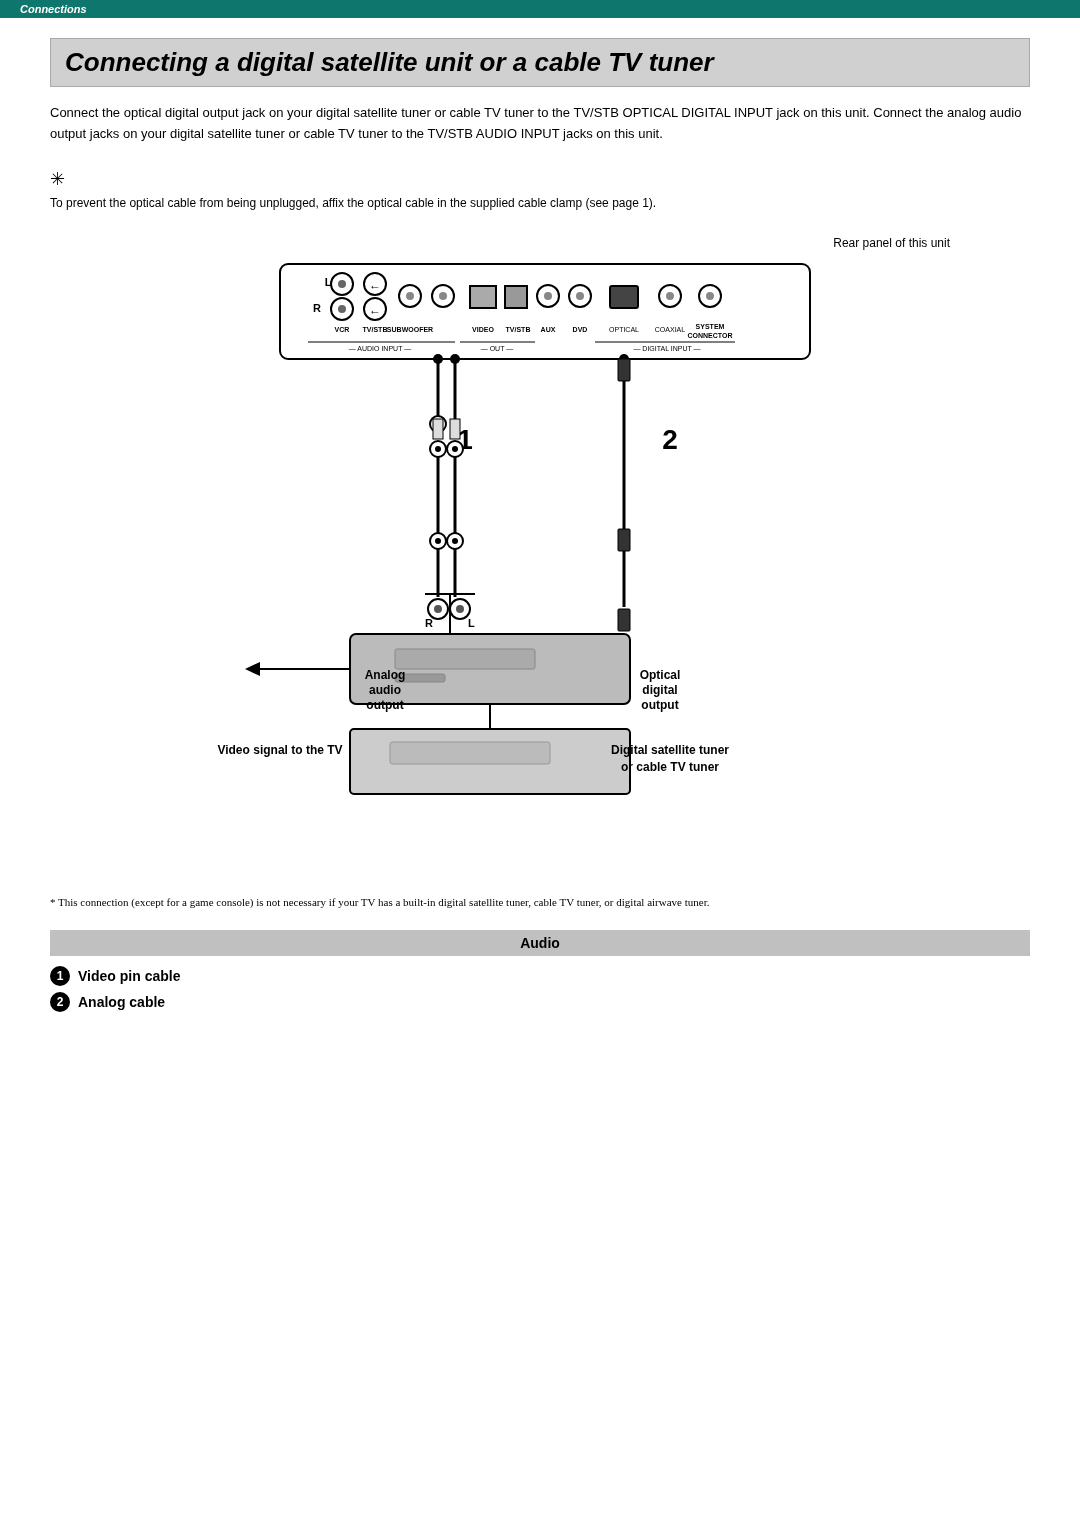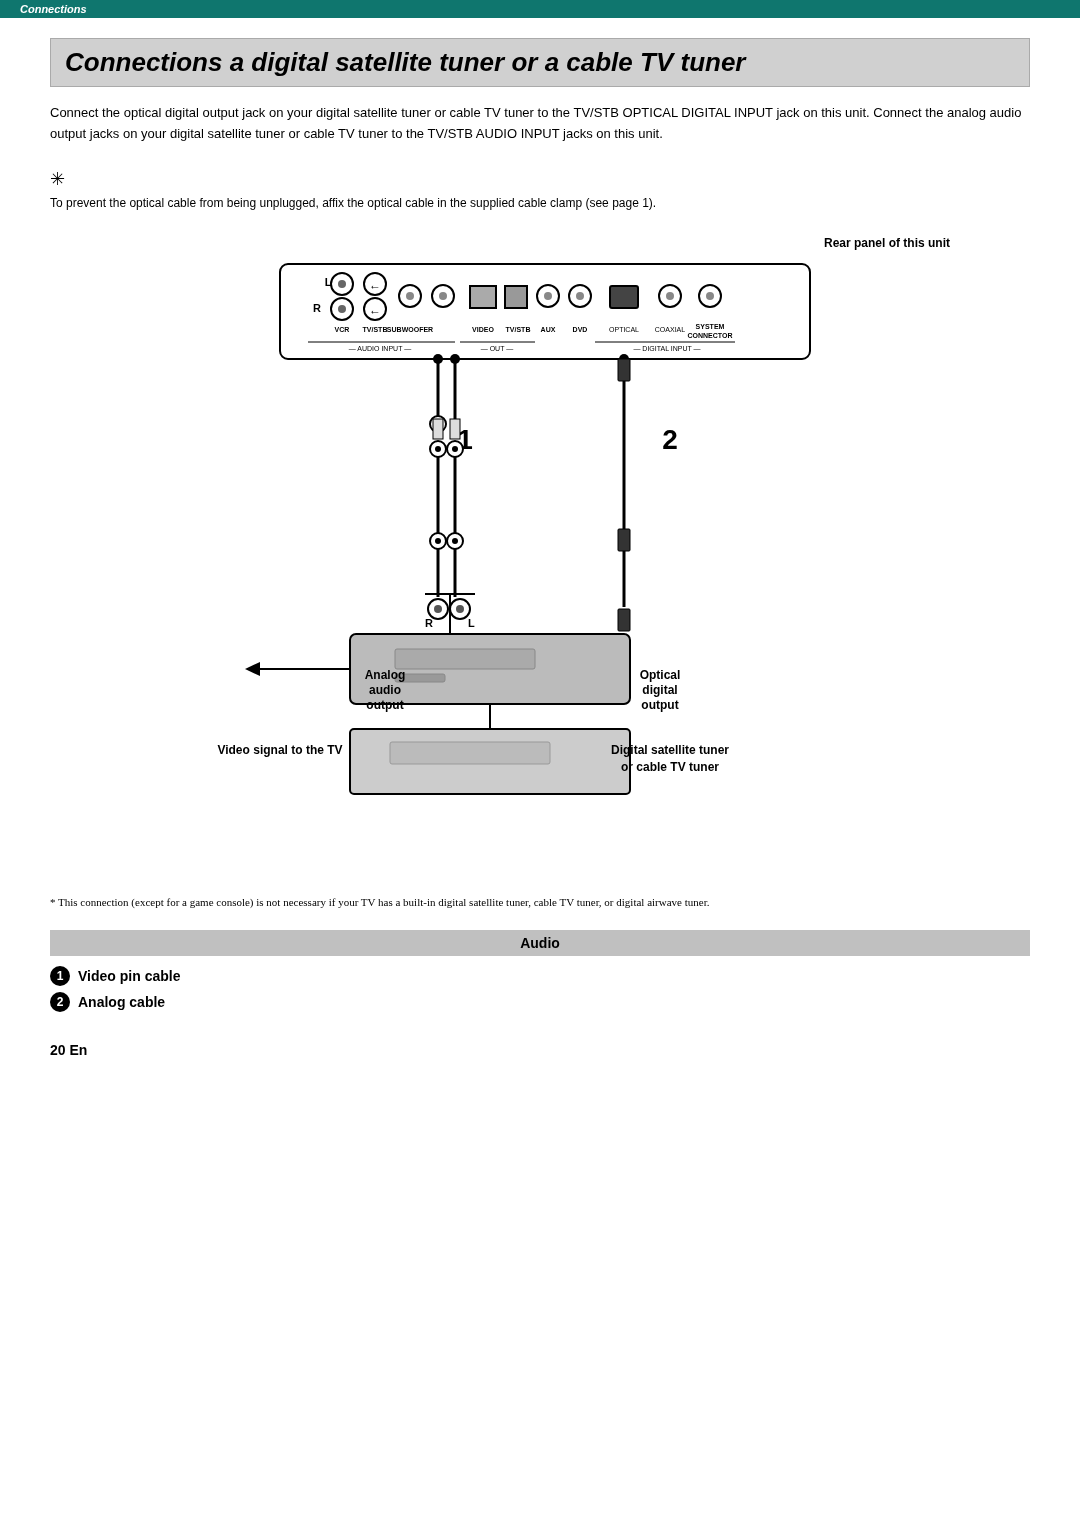--- a/index.html
+++ b/index.html
@@ -60,21 +60,21 @@
     
     .diagram-area {
       display: flex;
       flex-direction: column;
       align-items: center;
       margin-bottom: 20px;
     }
 
     .rear-panel-label {
       font-size: 12px;
-      font-weight: bold;
+      font-weight: normal;
       align-self: flex-end;
       margin-right: 80px;
       margin-bottom: 4px;
     }
 
     
     .cable-footnote {
       font-size: 11px;
       margin-top: 8px;
       line-height: 1.5;
@@ -135,21 +135,21 @@
   </style>
 </head>
 <body>
 
 <div class="top-bar">
   <span>Connections</span>
 </div>
 
 <div class="page-content">
   <div class="main-title">
-    <em><span>Connections a digital satellite tuner or a cable TV tuner</span></em>
+    <em><span>Connecting a digital satellite unit or a cable TV tuner</span></em>
   </div>
 
   <p class="intro-text">
     <span>Connect the optical digital output jack on your digital satellite tuner or cable TV tuner to the TV/STB OPTICAL DIGITAL INPUT jack on this unit. Connect the analog audio output jacks on your digital satellite tuner or cable TV tuner to the TV/STB AUDIO INPUT jacks on this unit.</span>
   </p>
 
   <span class="tip-icon">✳</span>
   <p class="tip-text">
     <span>To prevent the optical cable from being unplugged, affix the optical cable in the supplied cable clamp (see page 1).</span>
   </p>
@@ -331,16 +331,13 @@
       <span>Video pin cable</span>
     </li>
     <li>
       <span class="cable-num">
         <span>2</span>
       </span>
       <span>Analog cable</span>
     </li>
   </ul>
 
-  <div class="page-number">
-    <span>20 En</span>
-  </div>
 </div>
 
 </body></html>

